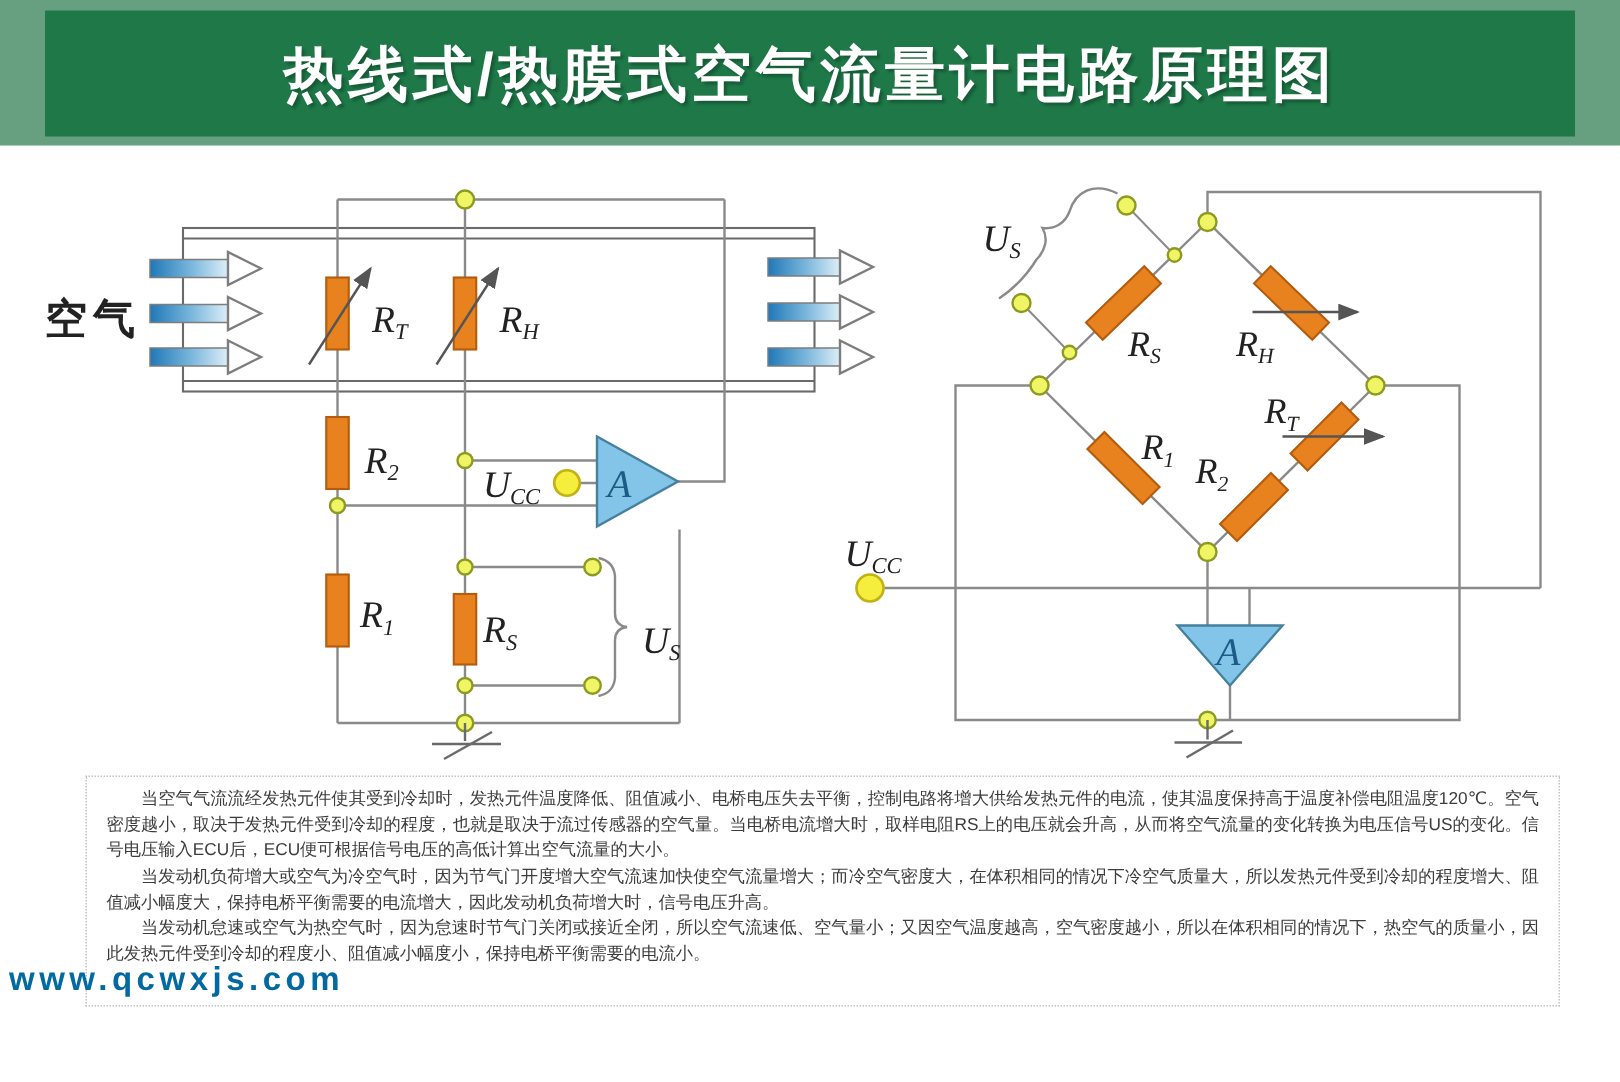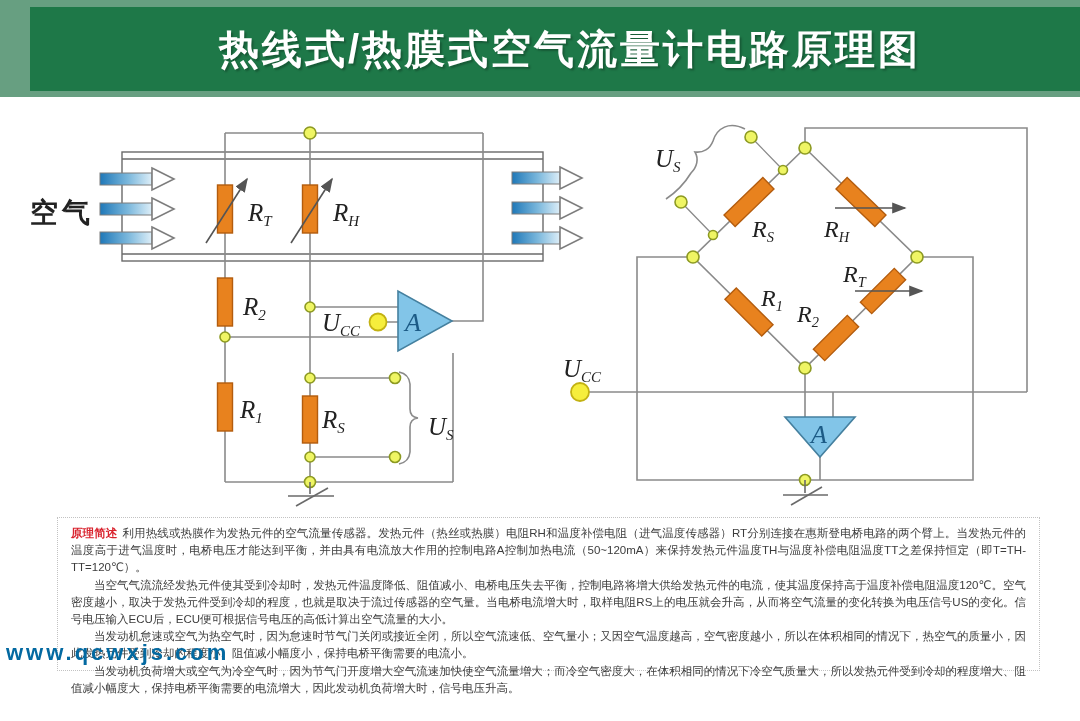--- a/index.html
+++ b/index.html
@@ -9,21 +9,21 @@
     font-family:"Liberation Sans","DejaVu Sans",sans-serif;
   }
   
   .banner-outer{
     position:absolute;left:0;top:0;width:1080px;height:97px;
     background:#679f81;
   }
   .banner-inner{
     position:absolute;left:30px;top:7px;width:1020px;height:84px;
     background:#1e7848;
-    display:flex;align-items:center;justify-content:center;padding-left:30px;
+    display:flex;align-items:center;justify-content:center;
   }
   .banner-title{
     color:#ffffff;font-size:40px;font-weight:bold;letter-spacing:3px;
     text-shadow:2px 2px 2px rgba(0,0,0,0.25);
     font-family:"Liberation Sans","DejaVu Sans",sans-serif;
   }
   
   svg.schematic{position:absolute;left:0;top:0;}
   svg text{font-family:"Liberation Serif","DejaVu Serif",serif;font-style:italic;fill:#222;}
   svg text.cjk{font-family:"Liberation Sans","DejaVu Sans",sans-serif;font-style:normal;font-weight:bold;}
@@ -252,21 +252,20 @@
     <text x="761" y="306" font-size="24">
       <tspan>R</tspan><tspan class="sub" dy="5">1</tspan></text>
     <text x="797" y="322" font-size="24">
       <tspan>R</tspan><tspan class="sub" dy="5">2</tspan></text>
     <text x="563" y="377" font-size="25">
       <tspan>U</tspan><tspan class="sub" dy="5">CC</tspan></text>
   </g>
 </svg>
 
 <div class="desc-box">
-  <p><span class="lead">原理简述</span><span>利用热线或热膜作为发热元件的空气流量传感器。发热元件（热丝或热膜）电阻RH和温度补偿电阻（进气温度传感器）RT分别连接在惠斯登电桥电路的两个臂上。当发热元件的温度高于进气温度时，电桥电压才能达到平衡，并由具有电流放大作用的控制电路A控制加热电流（50~120mA）来保持发热元件温度TH与温度补偿电阻温度TT之差保持恒定（即T=TH-TT=120℃）。</span></p>
   <p class="indent">当空气气流流经发热元件使其受到冷却时，发热元件温度降低、阻值减小、电桥电压失去平衡，控制电路将增大供给发热元件的电流，使其温度保持高于温度补偿电阻温度120℃。空气密度越小，取决于发热元件受到冷却的程度，也就是取决于流过传感器的空气量。当电桥电流增大时，取样电阻RS上的电压就会升高，从而将空气流量的变化转换为电压信号US的变化。信号电压输入ECU后，ECU便可根据信号电压的高低计算出空气流量的大小。</p>
+  <p class="indent">当发动机负荷增大或空气为冷空气时，因为节气门开度增大空气流速加快使空气流量增大；而冷空气密度大，在体积相同的情况下冷空气质量大，所以发热元件受到冷却的程度增大、阻值减小幅度大，保持电桥平衡需要的电流增大，因此发动机负荷增大时，信号电压升高。</p>
   <p class="indent">当发动机怠速或空气为热空气时，因为怠速时节气门关闭或接近全闭，所以空气流速低、空气量小；又因空气温度越高，空气密度越小，所以在体积相同的情况下，热空气的质量小，因此发热元件受到冷却的程度小、阻值减小幅度小，保持电桥平衡需要的电流小。</p>
-  <p class="indent">当发动机负荷增大或空气为冷空气时，因为节气门开度增大空气流速加快使空气流量增大；而冷空气密度大，在体积相同的情况下冷空气质量大，所以发热元件受到冷却的程度增大、阻值减小幅度大，保持电桥平衡需要的电流增大，因此发动机负荷增大时，信号电压升高。</p>
 </div>
 
 <div class="watermark">
   <div class="wm-url">www.qcwxjs.com</div>
 </div>
 
 </body></html>

